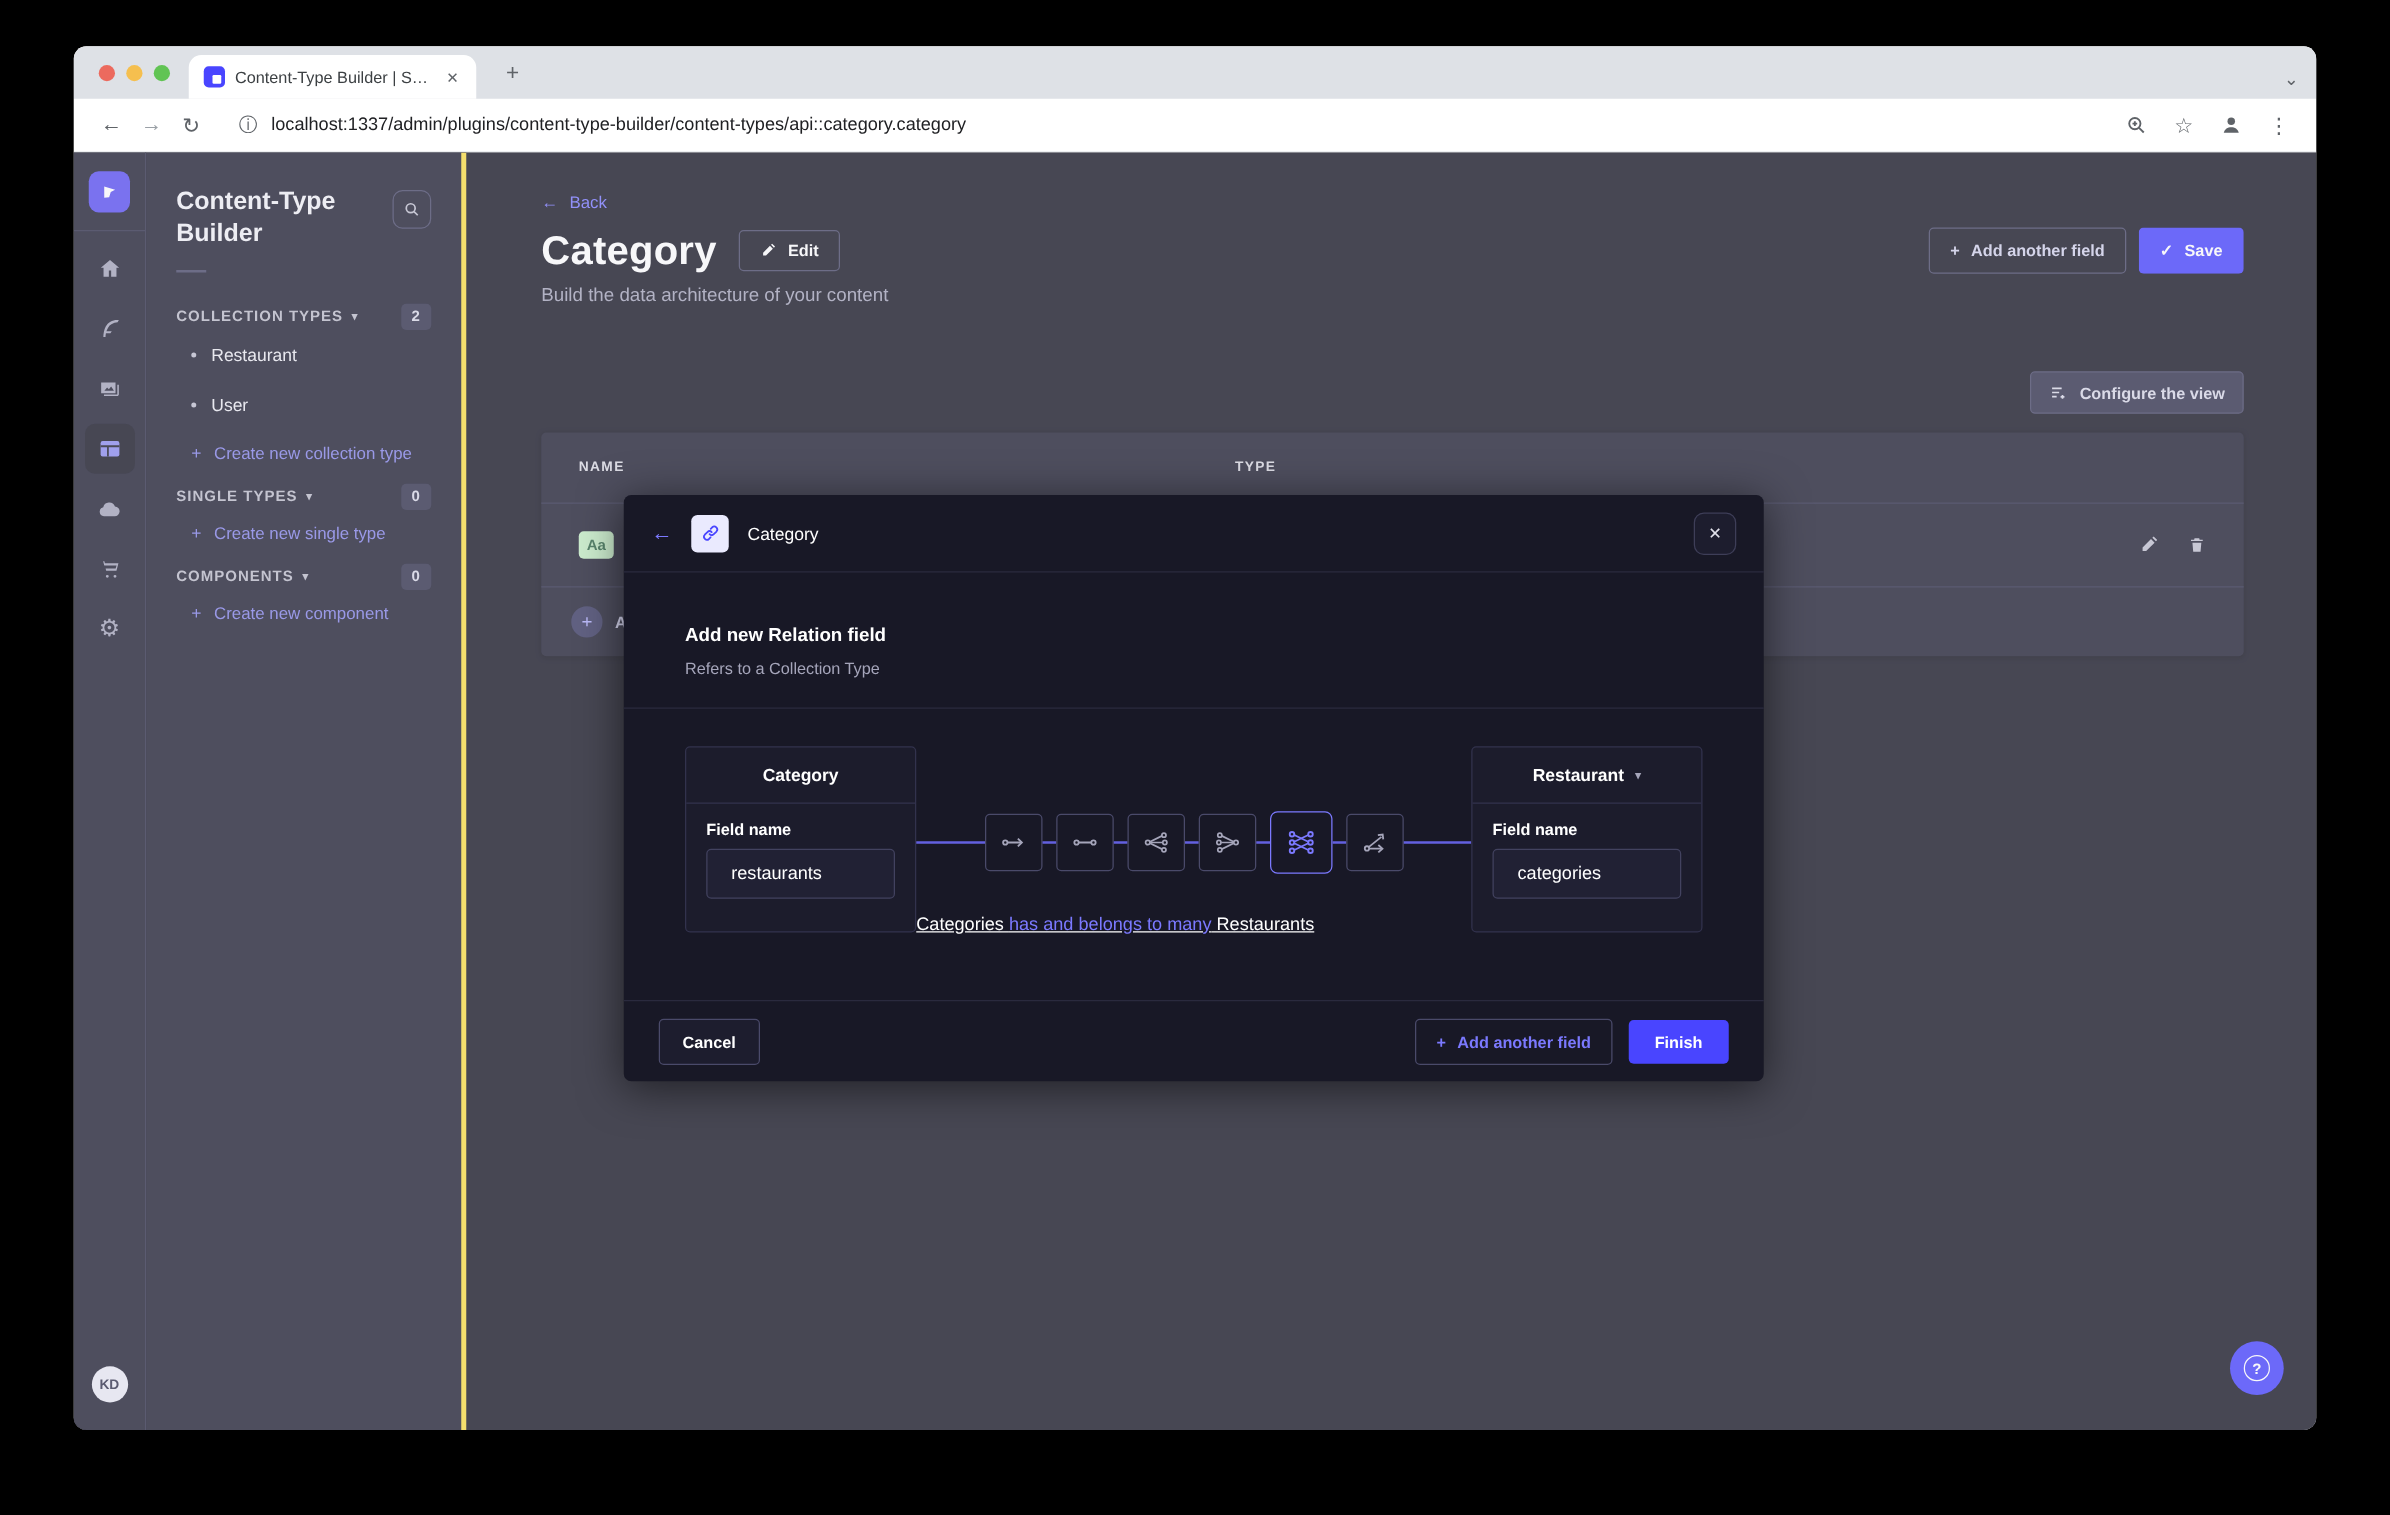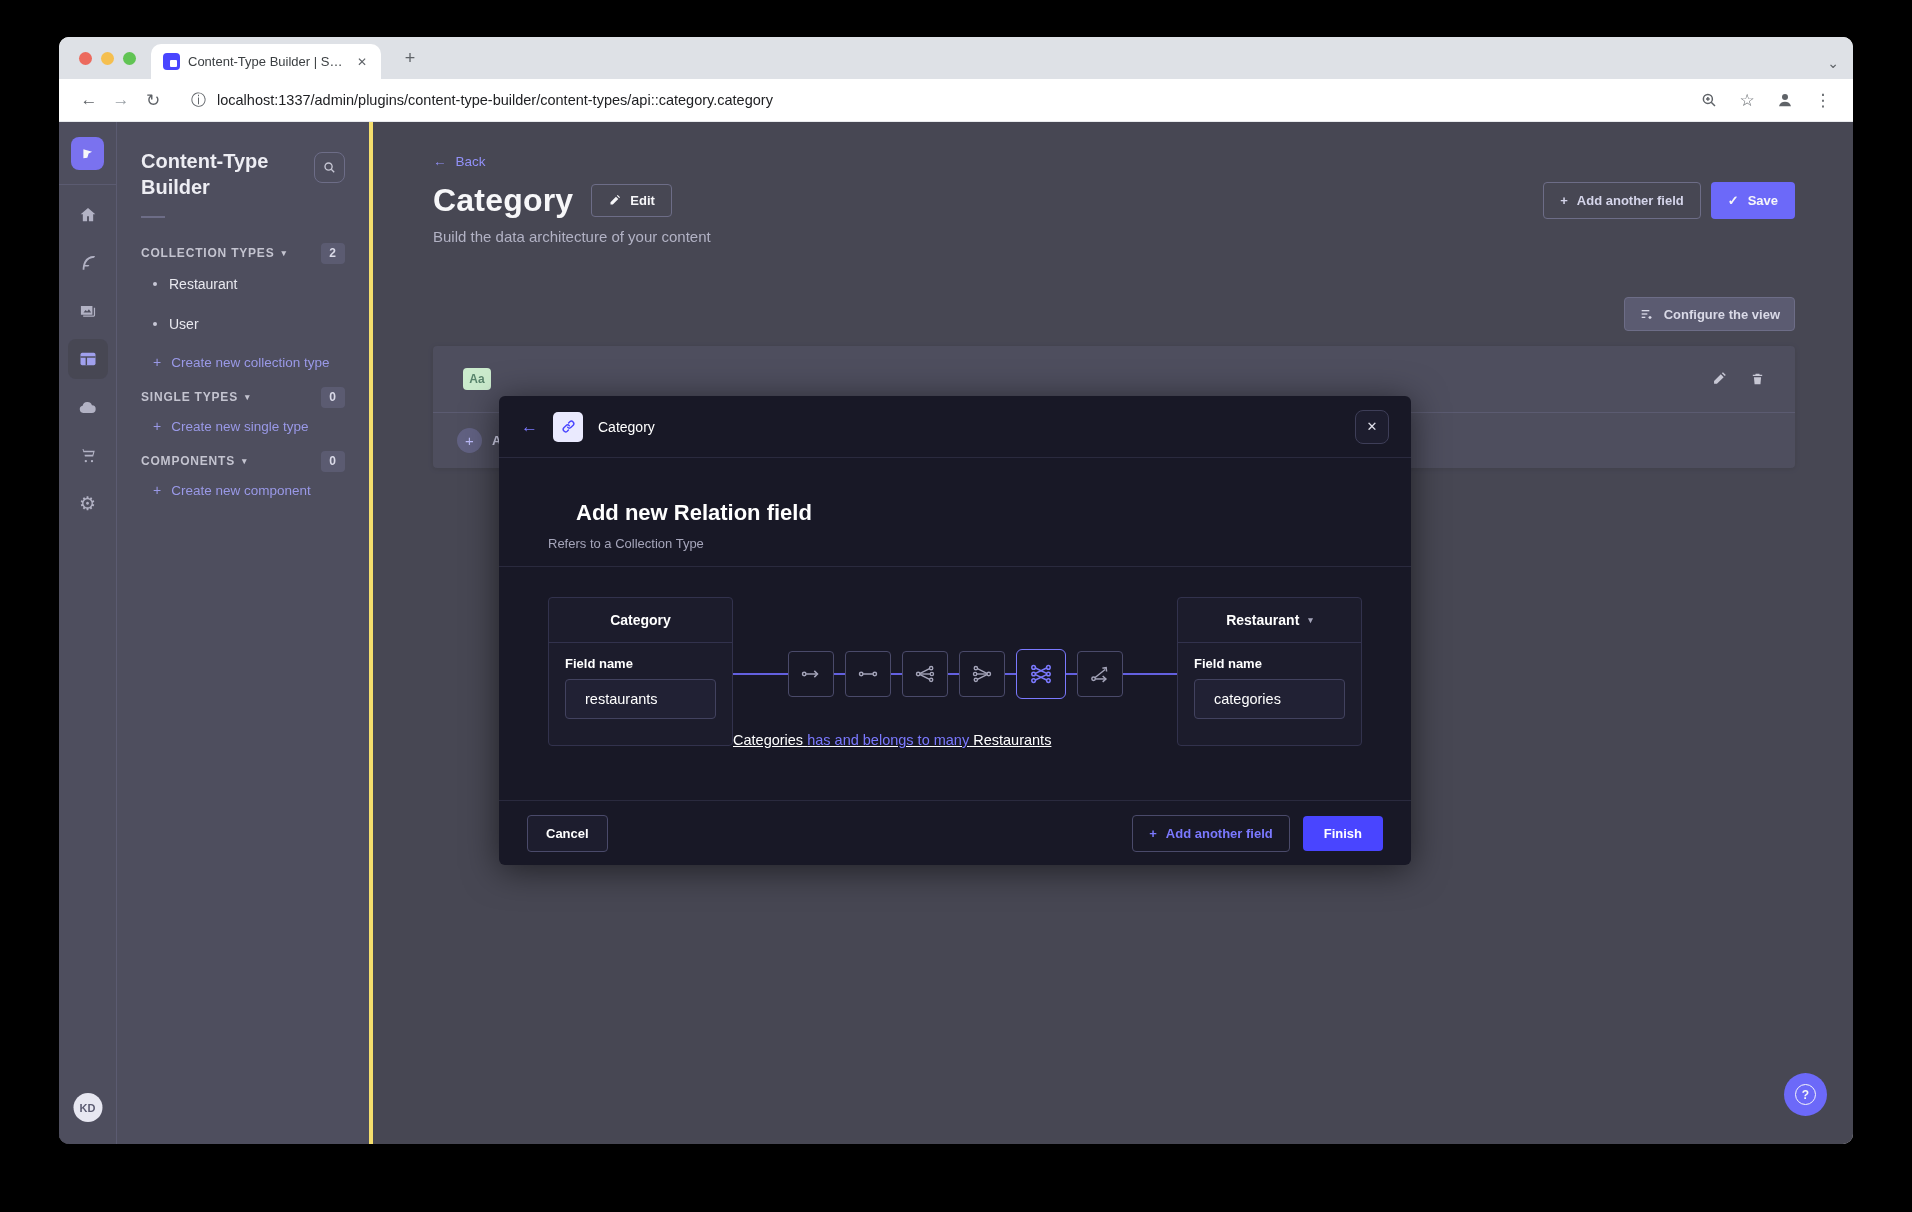--- a/index.html
+++ b/index.html
@@ -84,21 +84,21 @@
   
   .modal { position:absolute; left:440px; top:274px; width:912px; height:469px; background:#181826; border-radius:6px; box-shadow:0 5px 35px rgba(0,0,0,.55); z-index:5; }
   .m-head { height:62px; display:flex; align-items:center; padding:0 22px; border-bottom:1px solid #2A2A3E; gap:15px; }
   .m-back { color:#7B79FF; font-size:17px; }
   .m-link-box { width:30px; height:30px; border-radius:5px; background:#EAEAFE; display:flex; align-items:center; justify-content:center; color:#4945FF; }
   .m-head-title { color:#FFF; font-size:14px; }
   .m-close { margin-left:auto; width:34px; height:34px; border:1px solid #3E3E58; border-radius:8px; background:#1D1D2E; color:#E0E0EA; font-size:13px; display:flex; align-items:center; justify-content:center; }
 
   .m-top { display:flex; justify-content:space-between; padding:0 49px 0; height:109px; border-bottom:1px solid #2A2A3E; }
   .m-title { padding-top:42px; }
-  .m-title h2 { color:#FFF; font-size:22px; font-weight:bold;margin-left:28px; }
+  .m-title h2 { color:#FFF; font-size:15px; font-weight:bold; }
   .m-subtitle { color:#A5A5BA; font-size:13px; margin-top:10px; }
   .m-tabs { display:flex; align-self:flex-end; }
   .m-tab { font-size:13px; font-weight:bold; letter-spacing:.4px; padding:14px 16px 15px; }
   .m-tab.active { color:#7B79FF; border-bottom:2px solid #7B79FF; padding-bottom:13px; }
   .m-tab.inactive { color:#A5A5BA; }
 
   .m-relation { display:flex; padding:30px 49px 0; align-items:flex-start; }
   .rel-card { width:185px; height:149px; background:#1C1C2C; border:1px solid #32324D; border-radius:4px; flex-shrink:0; }
   .rel-card-head { height:45px; border-bottom:1px solid #32324D; display:flex; align-items:center; justify-content:center; gap:9px; color:#FFF; font-size:14px; font-weight:bold; }
   .rel-caret { color:#A5A5BA; font-size:9px; }
@@ -302,20 +302,24 @@
                 <line x1="4" y1="12" x2="12.5" y2="12"></line>
                 <line x1="4" y1="17" x2="9.5" y2="17"></line>
                 <line x1="16.5" y1="15" x2="16.5" y2="19.5"></line>
                 <line x1="14.2" y1="17.2" x2="18.8" y2="17.2"></line>
               </svg>
             <span>Configure the view</span>
           </button>
         </div>
 
         <div class="table-card">
+          <div class="thead">
+            <div class="th-name">NAME</div>
+            <div>TYPE</div>
+          </div>
           <div class="trow1">
             <div class="badge-aa">Aa</div>
             <div class="row-icons">
               <svg width="16" height="16" viewBox="0 0 24 24" fill="currentColor">
                   <path d="M14.7 4.9 19 9.2 8.9 19.3H4.6V15zM16.3 3.3l1.6-1.6 4.3 4.3-1.6 1.6z"></path>
                 </svg>
               <svg width="15" height="16" viewBox="0 0 24 24" fill="currentColor">
                   <path d="M9 3.5h6l.5 1.7h4v1.8h-15V5.2h4zM6.3 9h11.4l-1 11.5H7.3z"></path>
                 </svg>
             </div>

